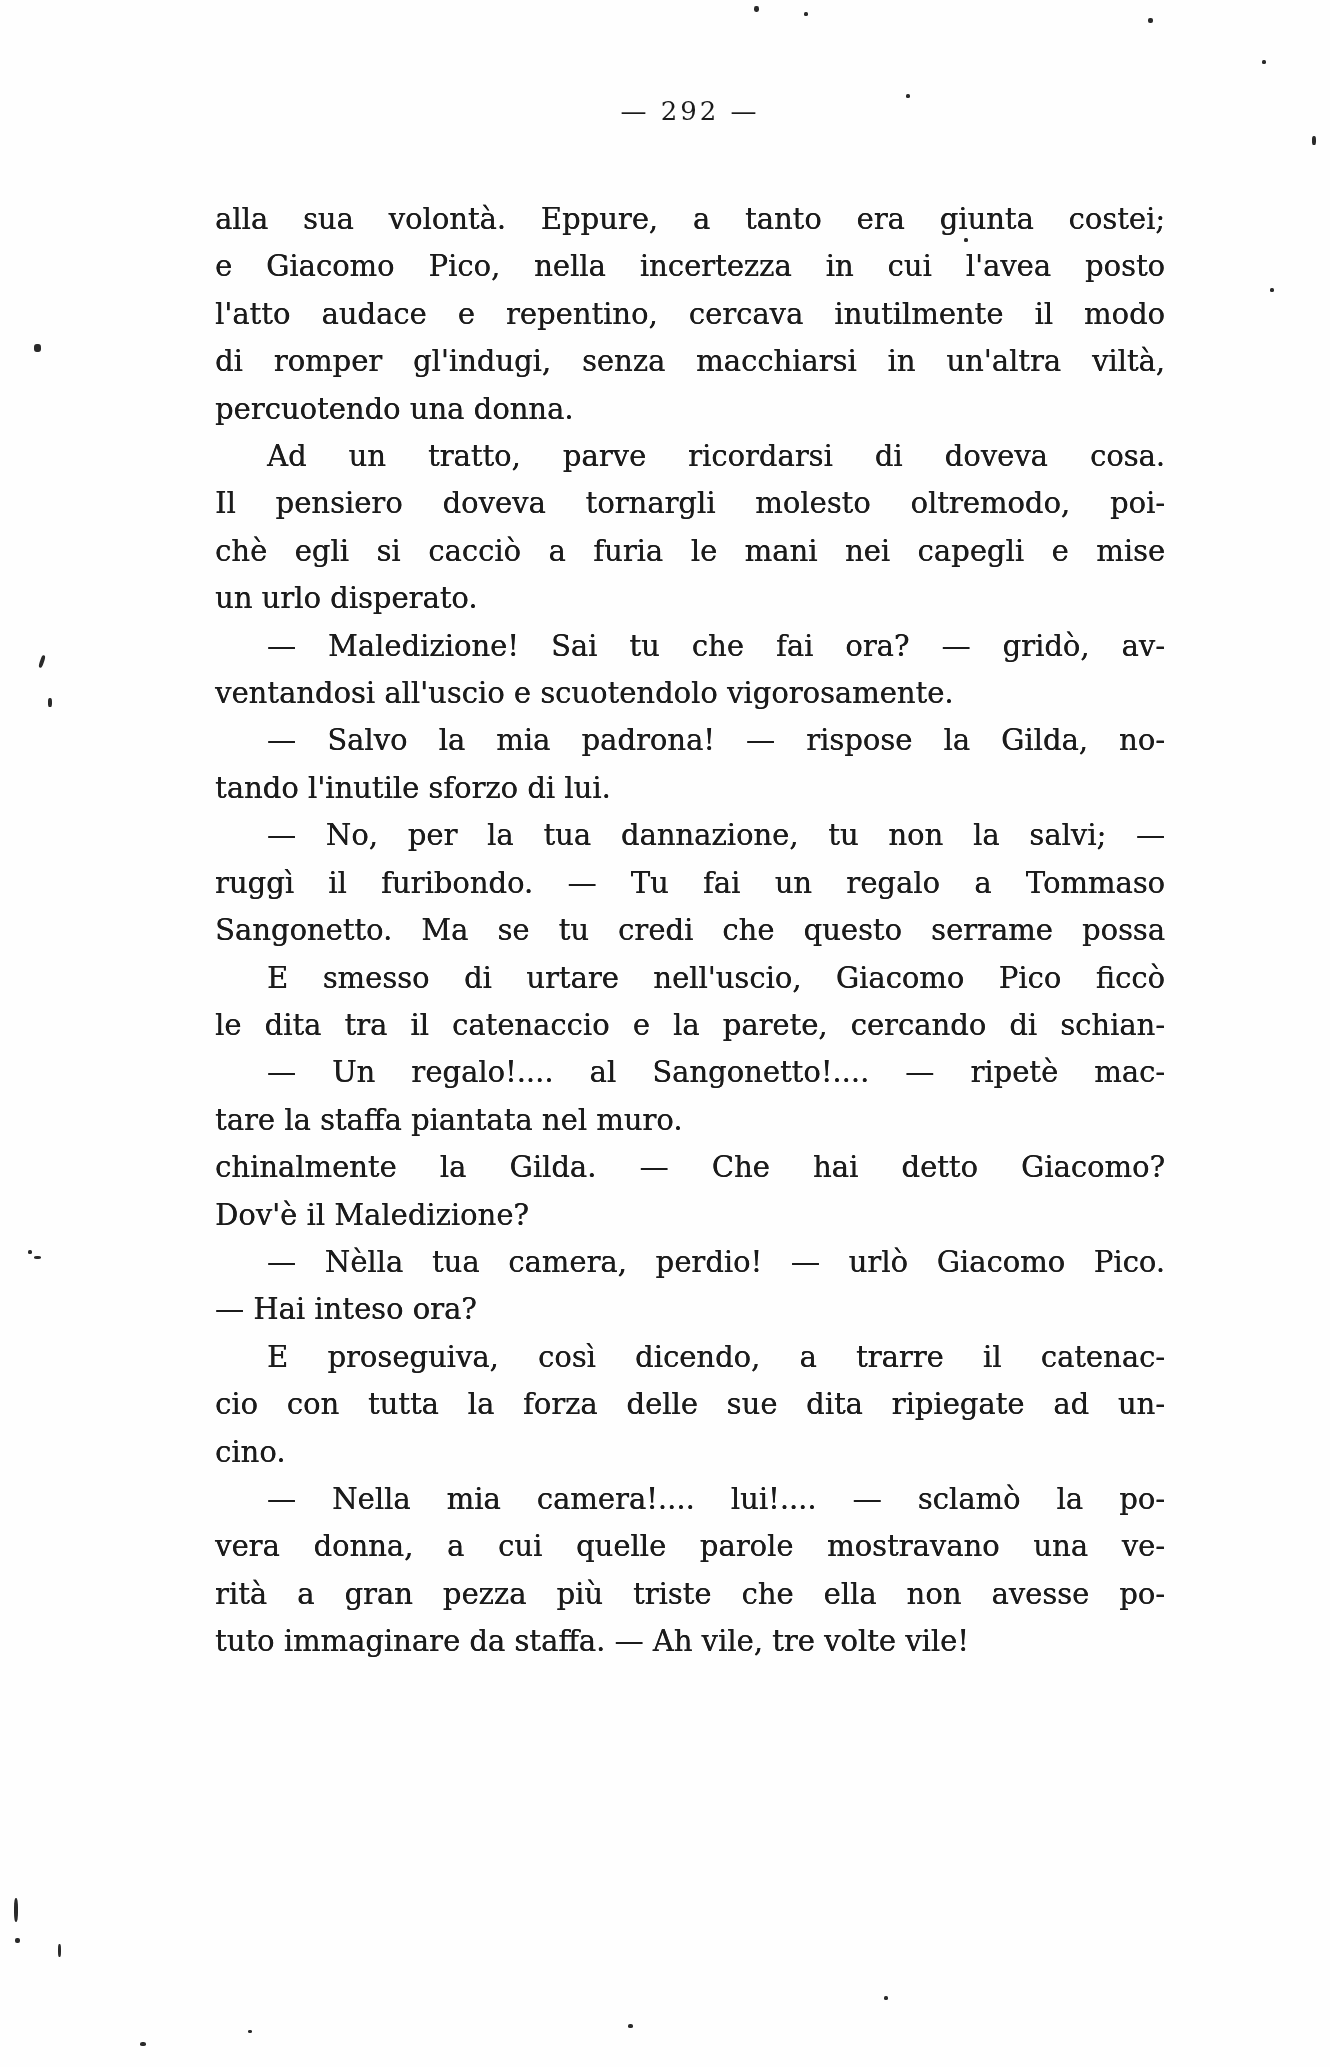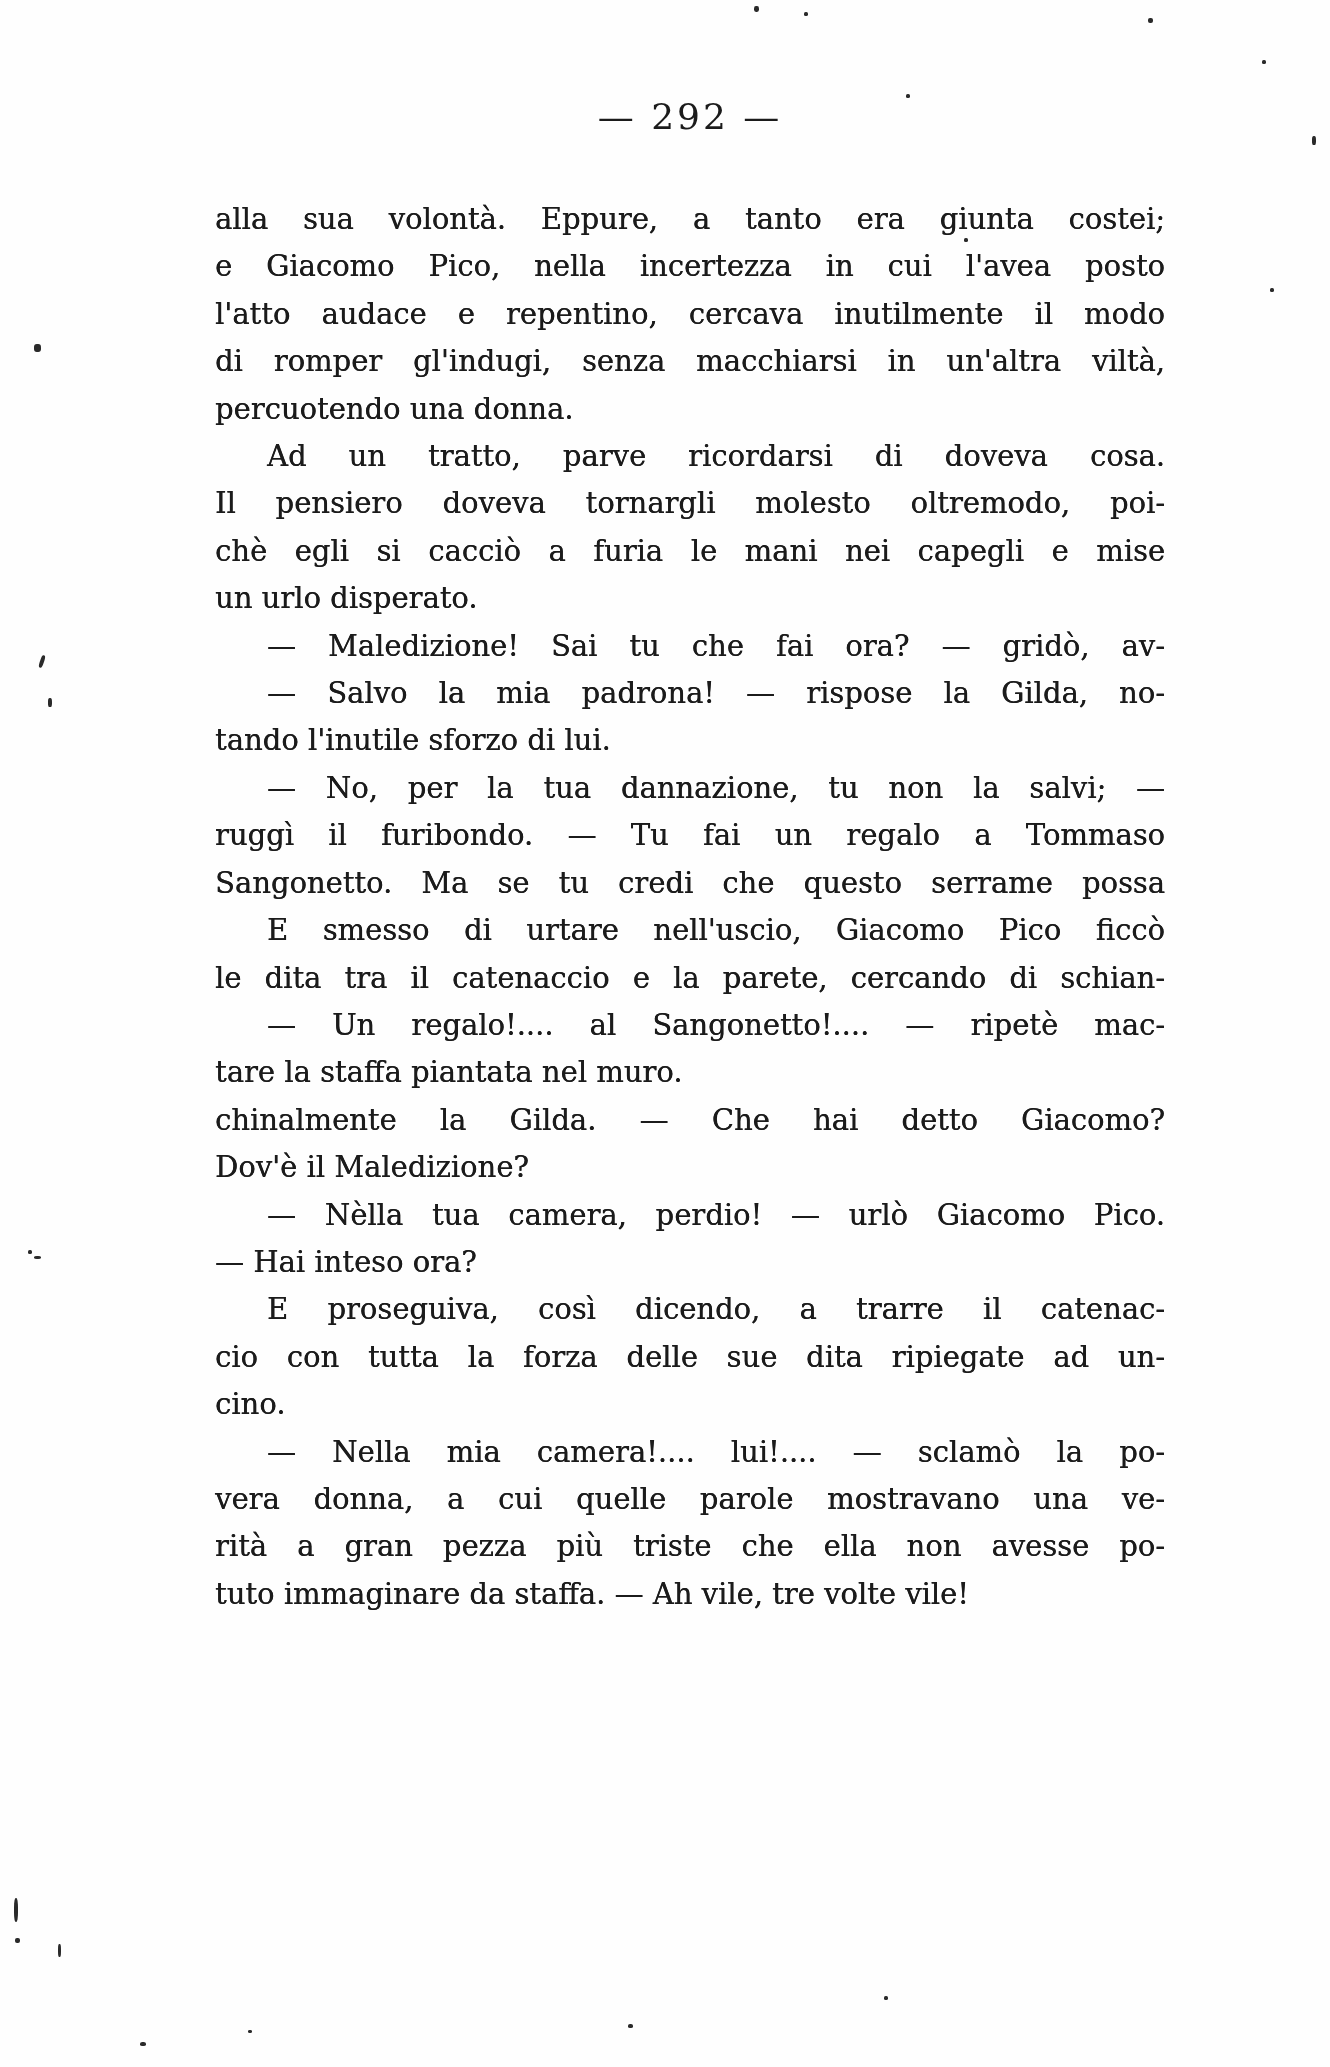--- a/index.html
+++ b/index.html
@@ -15,21 +15,21 @@
     color: #1b1b1b;
     font-family: "DejaVu Serif", "Liberation Serif", serif;
     overflow: hidden;
   }
   .page-number {
     position: absolute;
     top: 96px;
     left: 215px;
     width: 950px;
     text-align: center;
-    font-size: 36px;
+    font-size: 26px;
     letter-spacing: 3px;
     white-space: pre;
   }
   .text-block {
     position: absolute;
     top: 196px;
     left: 215px;
     width: 950px;
     font-size: 29px;
     line-height: 47.4px;
@@ -63,20 +63,21 @@
       <div class="line">alla sua volontà. Eppure, a tanto era giunta costei;</div>
       <div class="line">e Giacomo Pico, nella incertezza in cui l'avea posto</div>
       <div class="line">l'atto audace e repentino, cercava inutilmente il modo</div>
       <div class="line">di romper gl'indugi, senza macchiarsi in un'altra viltà,</div>
       <div class="line last">percuotendo una donna.</div>
       <div class="line indent">Ad un tratto, parve ricordarsi di doveva cosa.</div>
       <div class="line">Il pensiero doveva tornargli molesto oltremodo, poi-</div>
       <div class="line">chè egli si cacciò a furia le mani nei capegli e mise</div>
       <div class="line last">un urlo disperato.</div>
       <div class="line indent">— Maledizione! Sai tu che fai ora? — gridò, av-</div>
+      <div class="line last">ventandosi all'uscio e scuotendolo vigorosamente.</div>
       <div class="line indent">— Salvo la mia padrona! — rispose la Gilda, no-</div>
       <div class="line last">tando l'inutile sforzo di lui.</div>
       <div class="line indent">— No, per la tua dannazione, tu non la salvi; —</div>
       <div class="line">ruggì il furibondo. — Tu fai un regalo a Tommaso</div>
       <div class="line">Sangonetto. Ma se tu credi che questo serrame possa</div>
       <div class="line indent">E smesso di urtare nell'uscio, Giacomo Pico ficcò</div>
       <div class="line">le dita tra il catenaccio e la parete, cercando di schian-</div>
       <div class="line indent">— Un regalo!.... al Sangonetto!.... — ripetè mac-</div>
       <div class="line last">tare la staffa piantata nel muro.</div>
       <div class="line">chinalmente la Gilda. — Che hai detto Giacomo?</div>

